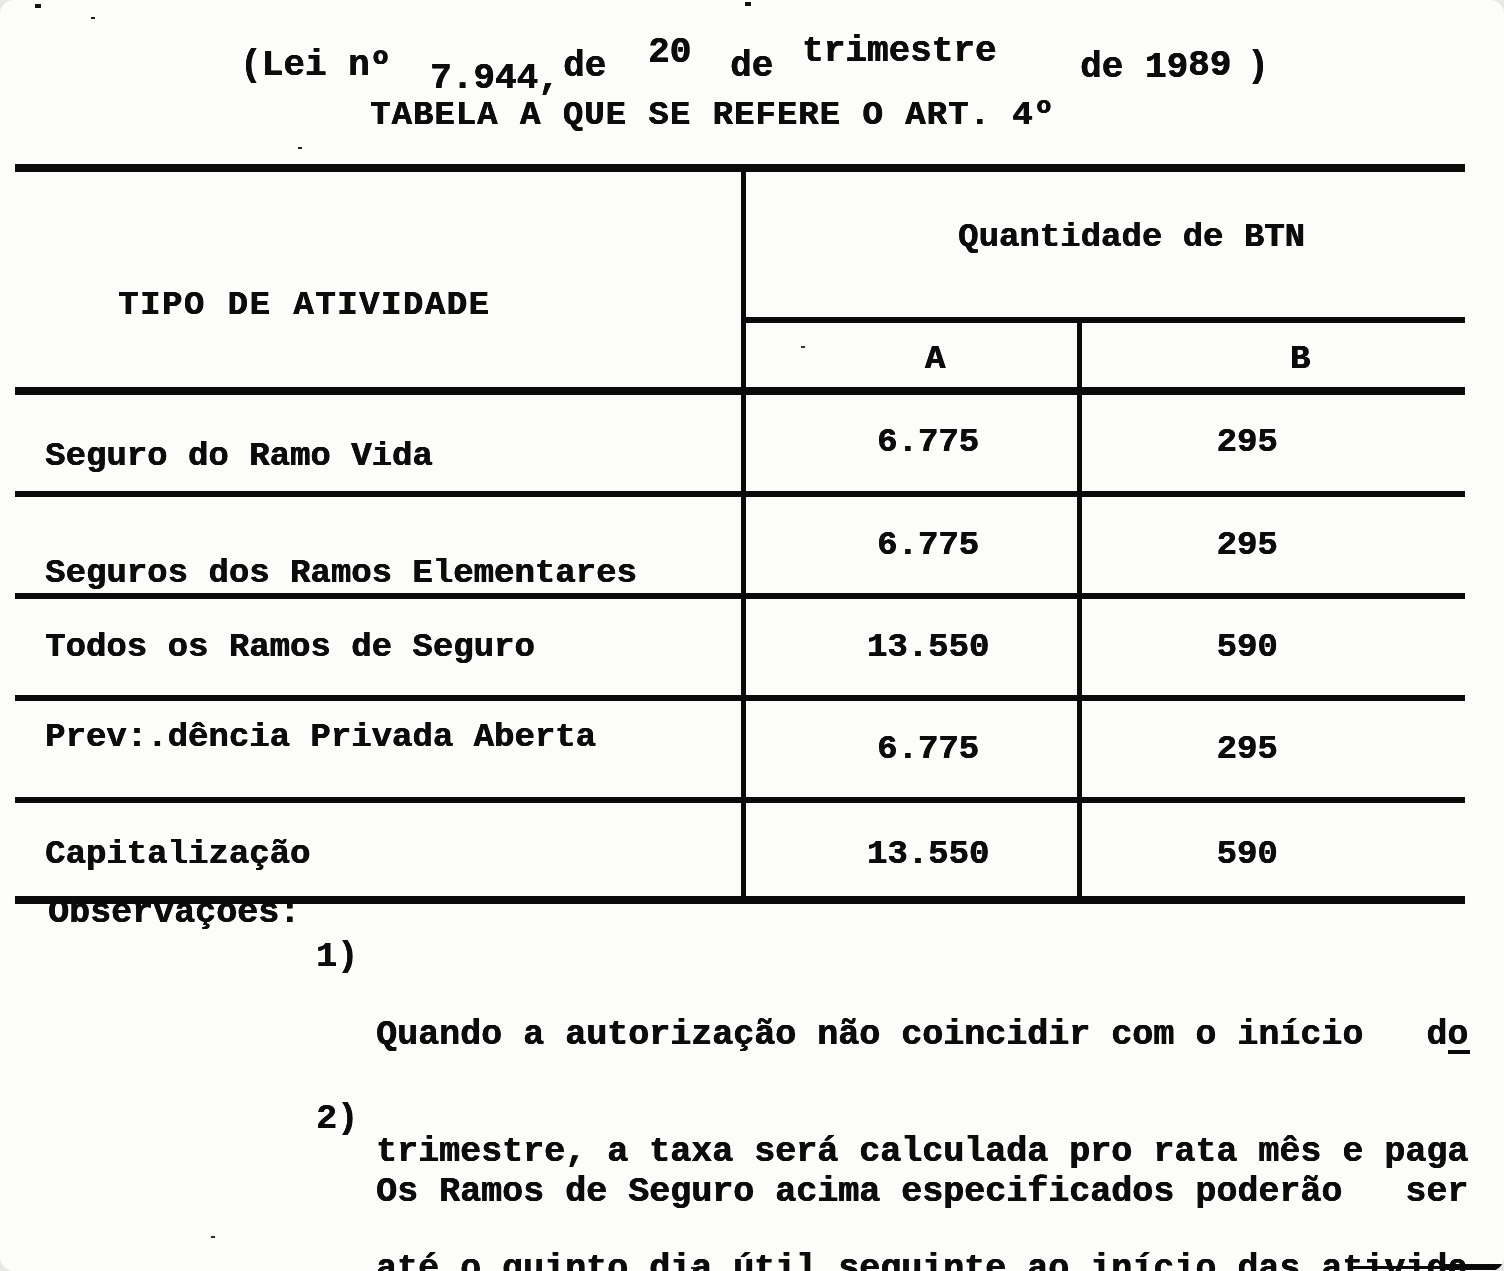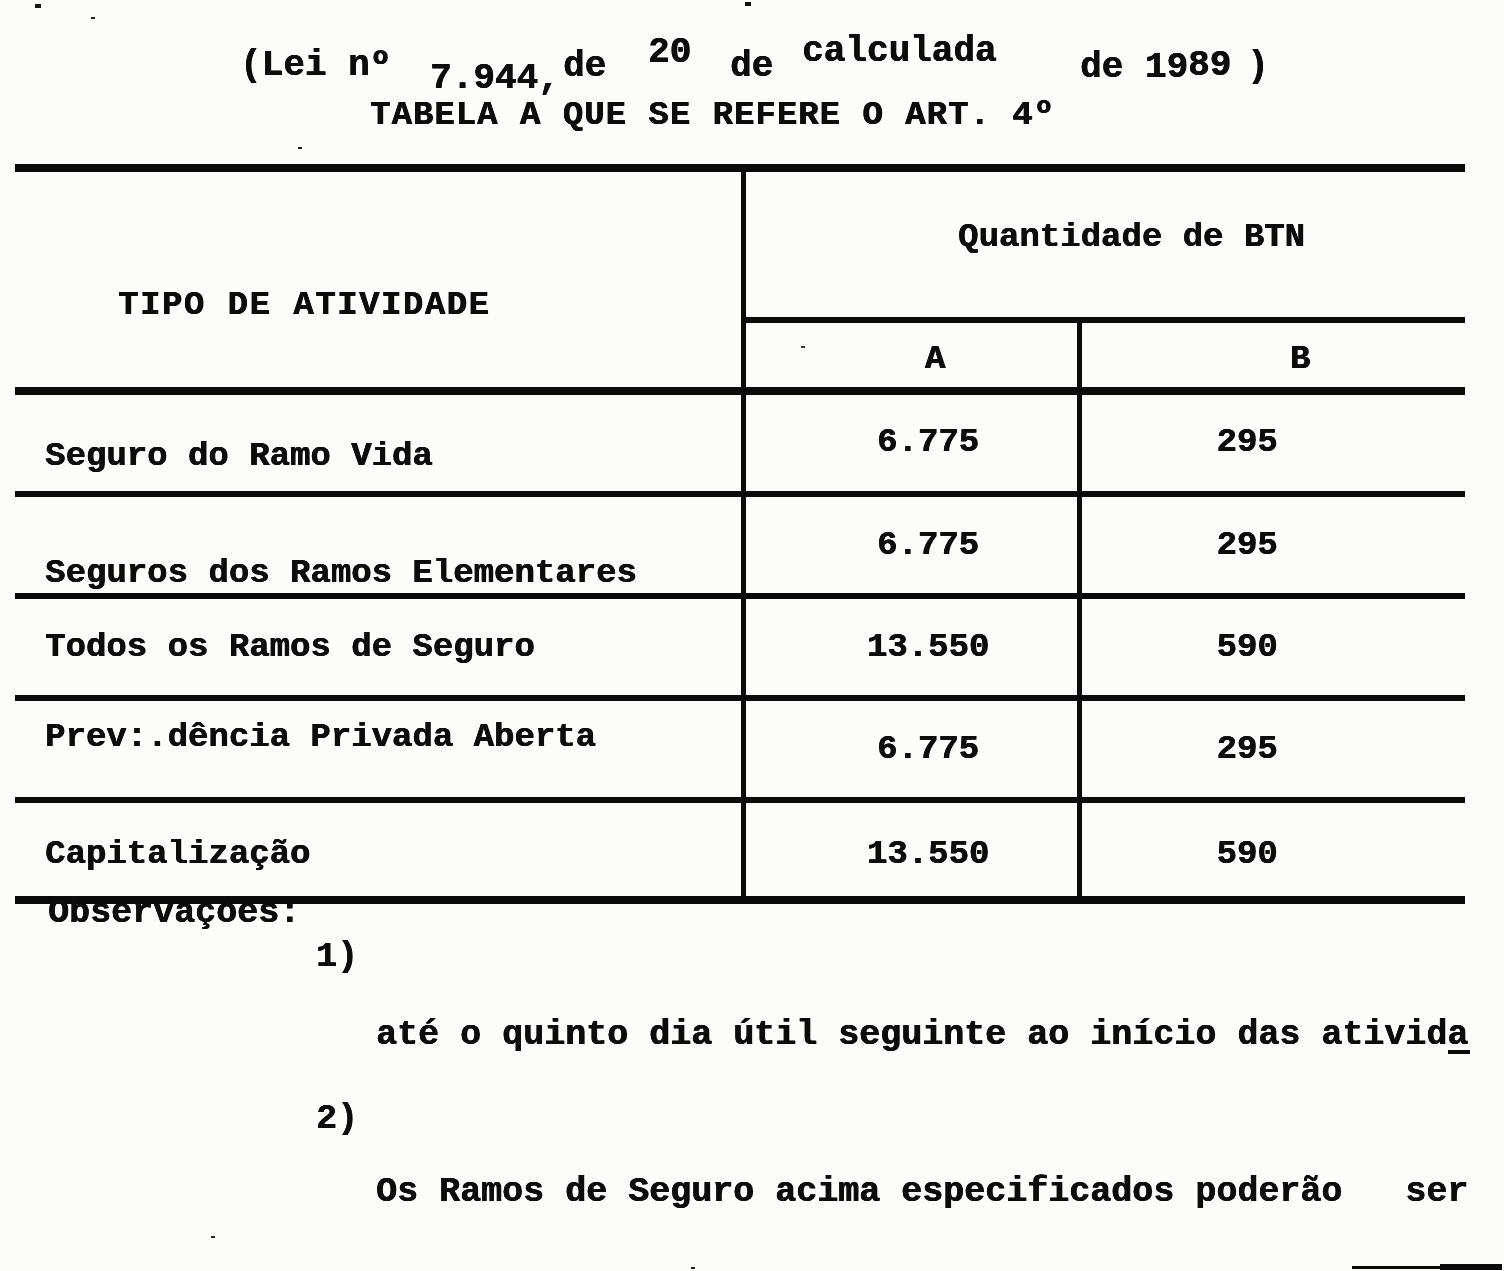--- a/index.html
+++ b/index.html
@@ -9,20 +9,21 @@
   }
   #page {
     position: relative;
     width: 1504px;
     height: 1271px;
     background: #fcfcfa;
     overflow: hidden;
     font-family: "Liberation Mono", "DejaVu Sans Mono", monospace;
     font-weight: bold;
     color: #0c0c0c;
+    border-radius: 14px;
   }
   #page * {
     font-family: inherit;
     font-weight: bold;
   }
   .txt {
     position: absolute;
     white-space: pre;
     text-shadow: 0.6px 0 0 currentColor, 0 0.4px 0 currentColor;
     line-height: 1.1;
@@ -53,21 +54,21 @@
 <body>
 
 <div id="page">
 
   <div>
     <span class="txt law-token" style="left:240px; top:46px;">(Lei nº</span>
     <span class="txt law-token" style="left:430px; top:43px;margin-top:16px;">7.944,</span>
     <span class="txt law-token" style="left:563px; top:47px;">de</span>
     <span class="txt law-token" style="left:648px; top:33px;">20</span>
     <span class="txt law-token" style="left:730px; top:47px;">de</span>
-    <span class="txt law-token" style="left:802px; top:32px;">calculada</span>
+    <span class="txt law-token" style="left:802px; top:32px;">trimestre</span>
     <span class="txt law-token" style="left:1080px; top:48px;">de 19</span>
     <span class="txt law-token" style="left:1188px; top:46px;">89</span>
     <span class="txt law-token" style="left:1247px; top:47px;">)</span>
   </div>
 
   <div class="txt" style="left:370px; top:97px; font-size:34px; letter-spacing:1px;">TABELA A QUE SE REFERE O ART. 4º</div>
 
   <div class="rule" style="left:15px;  top:164px; width:1450px; height:8px;"></div>
   <div class="rule" style="left:744px; top:317px; width:721px;  height:6px;"></div>
   <div class="rule" style="left:15px;  top:387px; width:1450px; height:8px;"></div>
@@ -106,20 +107,22 @@
   </div>
   <div>
     <span class="txt cell-label" style="left:45px;   top:836px;">Capitalização</span>
     <span class="txt cell-val" style="left:828px;  top:836px;">13.550</span>
     <span class="txt cell-val" style="left:1147px; top:836px;">590</span>
   </div>
 
   <div class="txt obs" style="left:48px;  top:894px;">Observações:</div>
   <div class="txt obs" style="left:316px; top:938px;">1)</div>
   <div class="txt obs obs-block" style="left:376px; top:938px;">
+    <div>Quando a autorização não coincidir com o início   do</div>
+    <div>trimestre, a taxa será calculada pro rata mês e paga</div>
     <div>até o quinto dia útil seguinte ao início das ativida</div>
     
   </div>
 
   <div class="rule" style="left:1448px; top:1050px; width:22px; height:4px;"></div>
 
   <div class="txt obs" style="left:316px; top:1100px;">2)</div>
   <div class="txt obs obs-block" id="obs-block-2" style="left:376px; top:1100px;">
     <div>Os Ramos de Seguro acima especificados poderão   ser</div>
     

